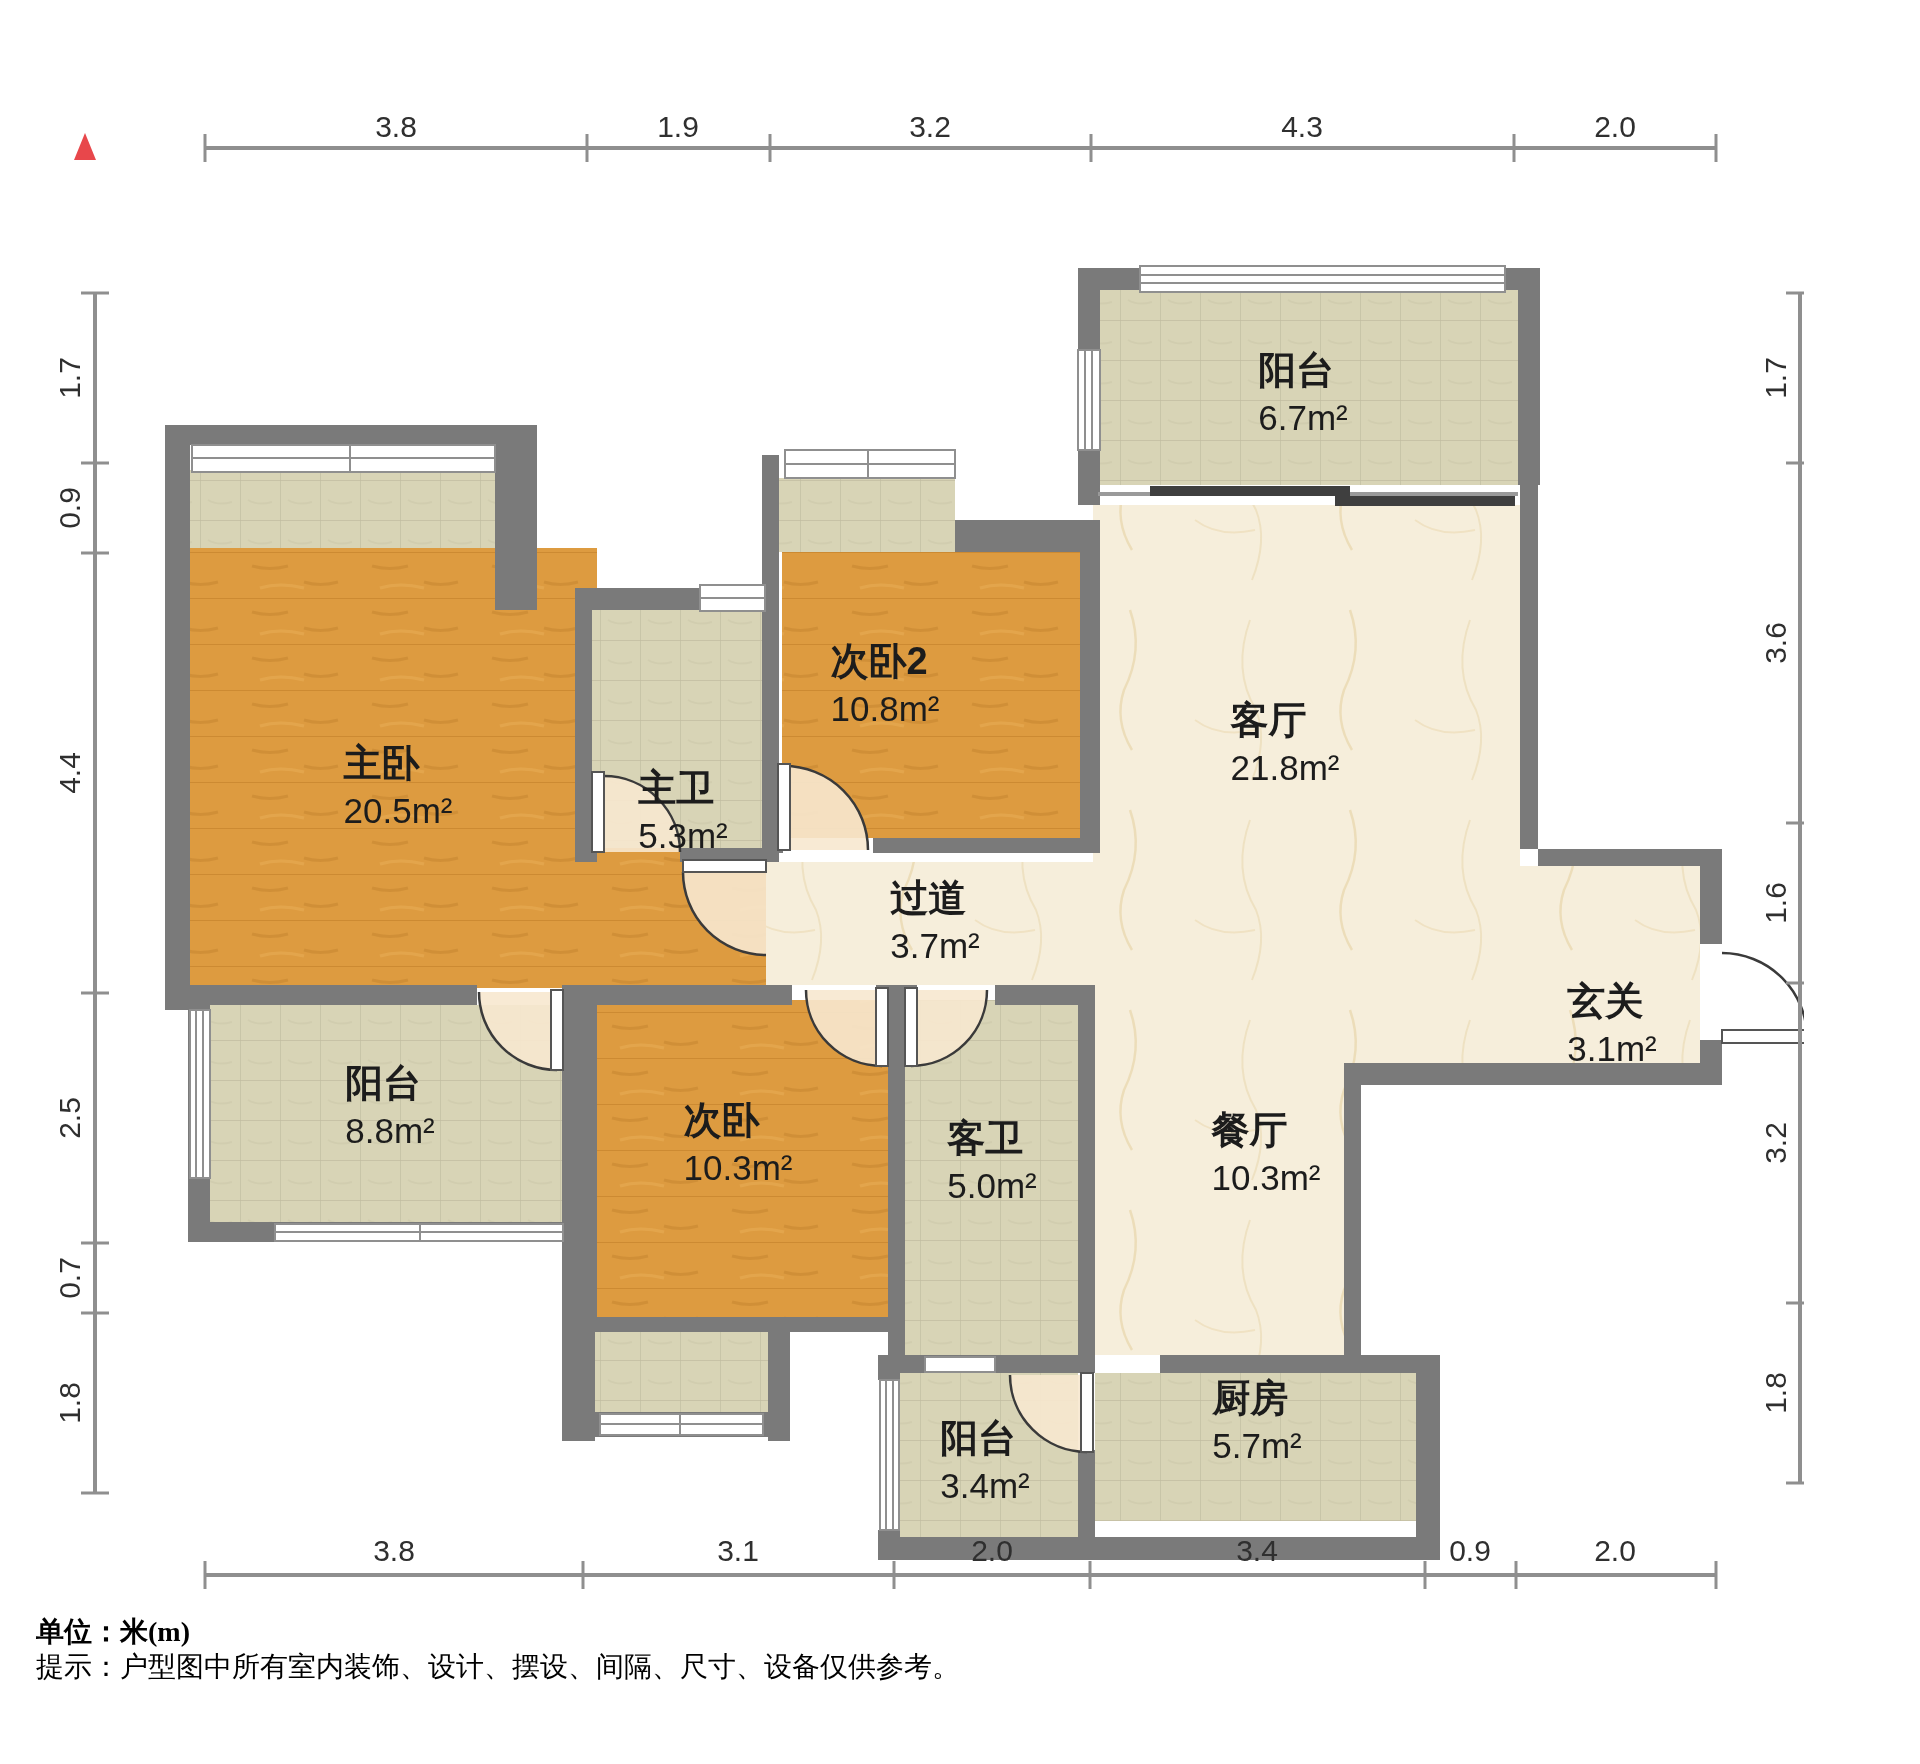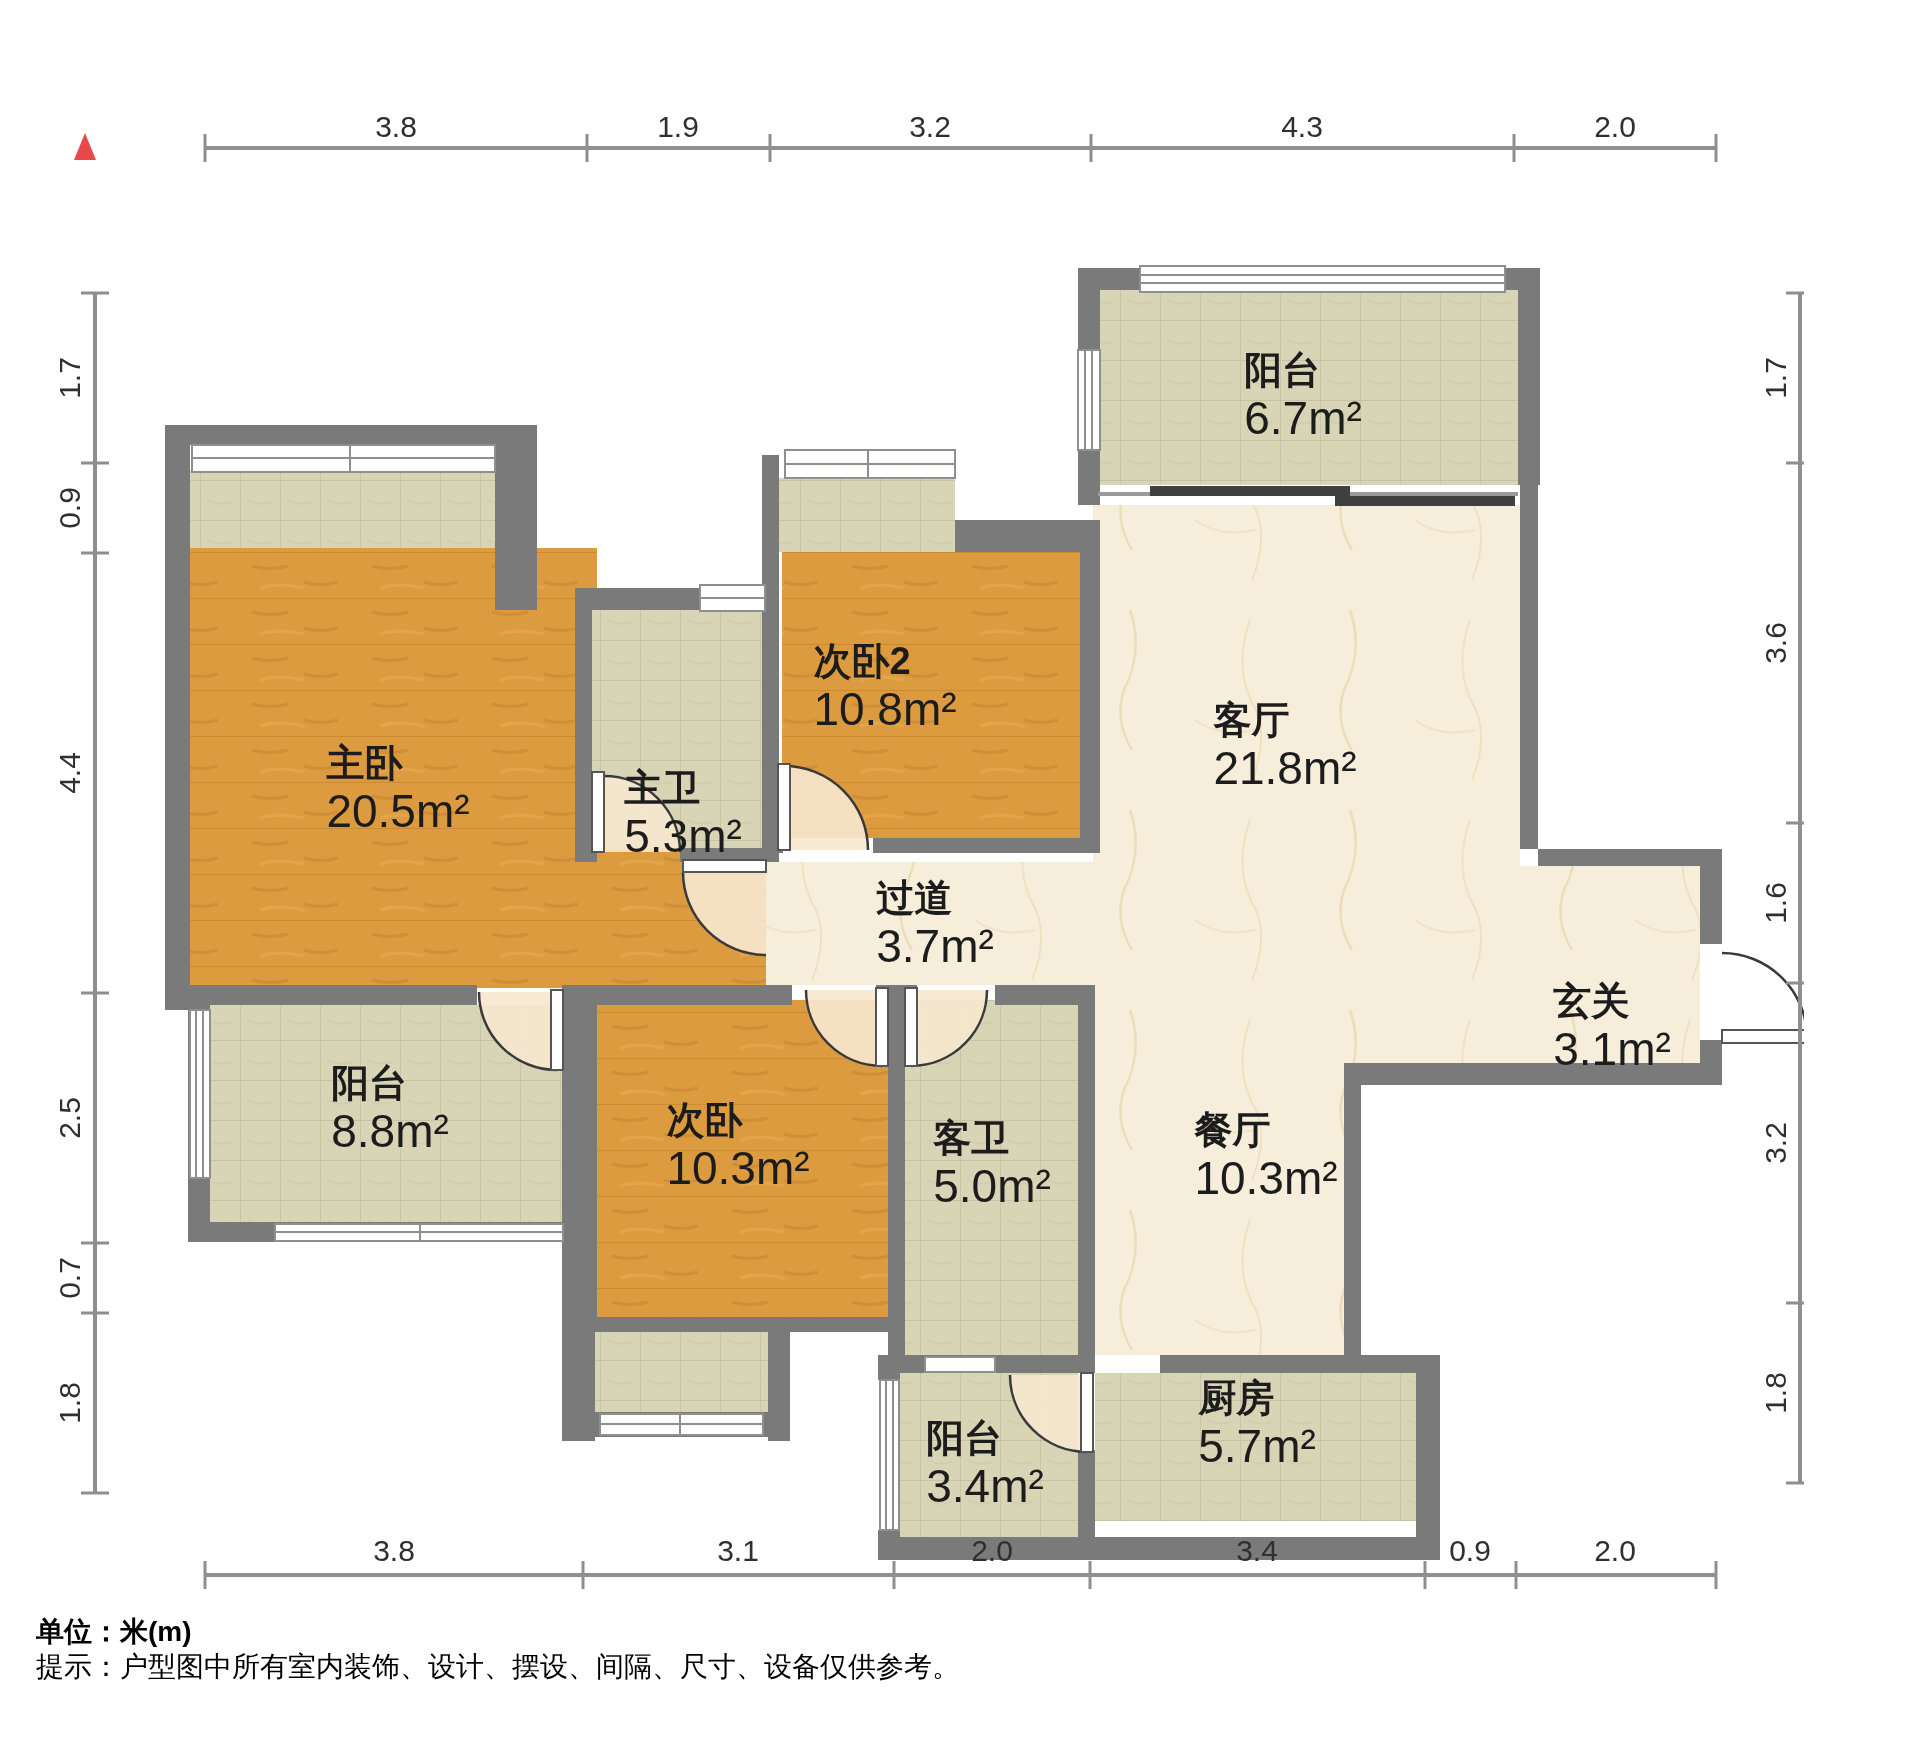--- a/index.html
+++ b/index.html
@@ -7,22 +7,22 @@
     --swing:#f7e8cf; --accent:#e8474b; --dimline:#8f8f8f; --text:#1c1c1c;
   }
   html,body{margin:0;padding:0;background:#ffffff;}
   body{font-family:"Liberation Sans","DejaVu Sans",sans-serif;}
   .canvas{position:relative;width:1804px;height:1764px;background:#fff;overflow:hidden;}
   .plan-svg{position:absolute;left:0;top:0;}
   .dim{position:absolute;font-size:30px;color:#2f2f2f;transform:translate(-50%,-50%);white-space:nowrap;}
   .dim.v{transform:translate(-50%,-50%) rotate(-90deg);}
   .room-label{position:absolute;text-align:left;transform:translateX(-50%);color:var(--text);white-space:nowrap;}
   .rname{font-size:38px;font-weight:600;line-height:40px;}
-  .rarea{font-size:46px;font-weight:400;line-height:38px;margin-top:9px;}
-  .notes{position:absolute;left:36px;top:1614px;color:#000;font-size:28px;line-height:35px;}
+  .rarea{font-size:35px;font-weight:400;line-height:38px;margin-top:9px;}
+  .notes{position:absolute;left:36px;top:1614px;color:#000;font-size:28px;line-height:35px;font-family:Liberation Serif, serif;}
   .notes .n1{font-weight:600;}
 </style>
 </head>
 <body>
 
 <div class="canvas">
 
 <svg class="plan-svg" width="1920" height="1764" viewBox="0 0 1920 1764">
   <defs>
     <pattern id="pat-wood" width="120" height="46" patternUnits="userSpaceOnUse">

